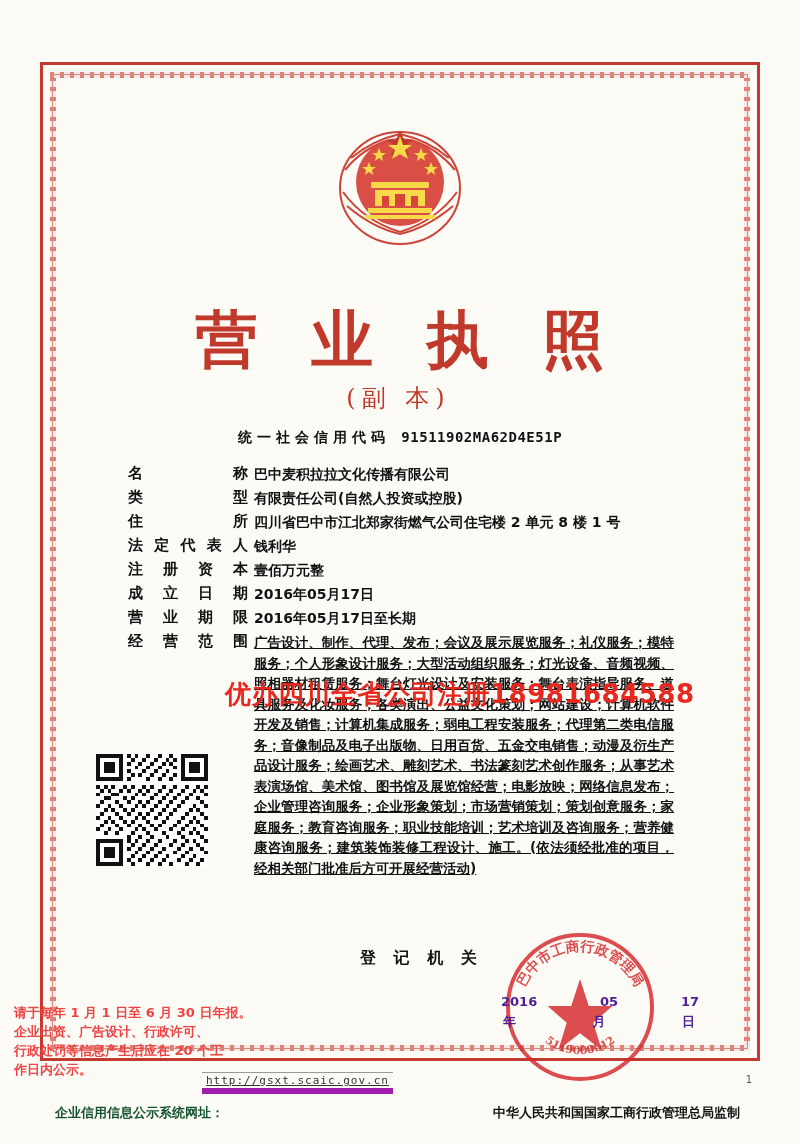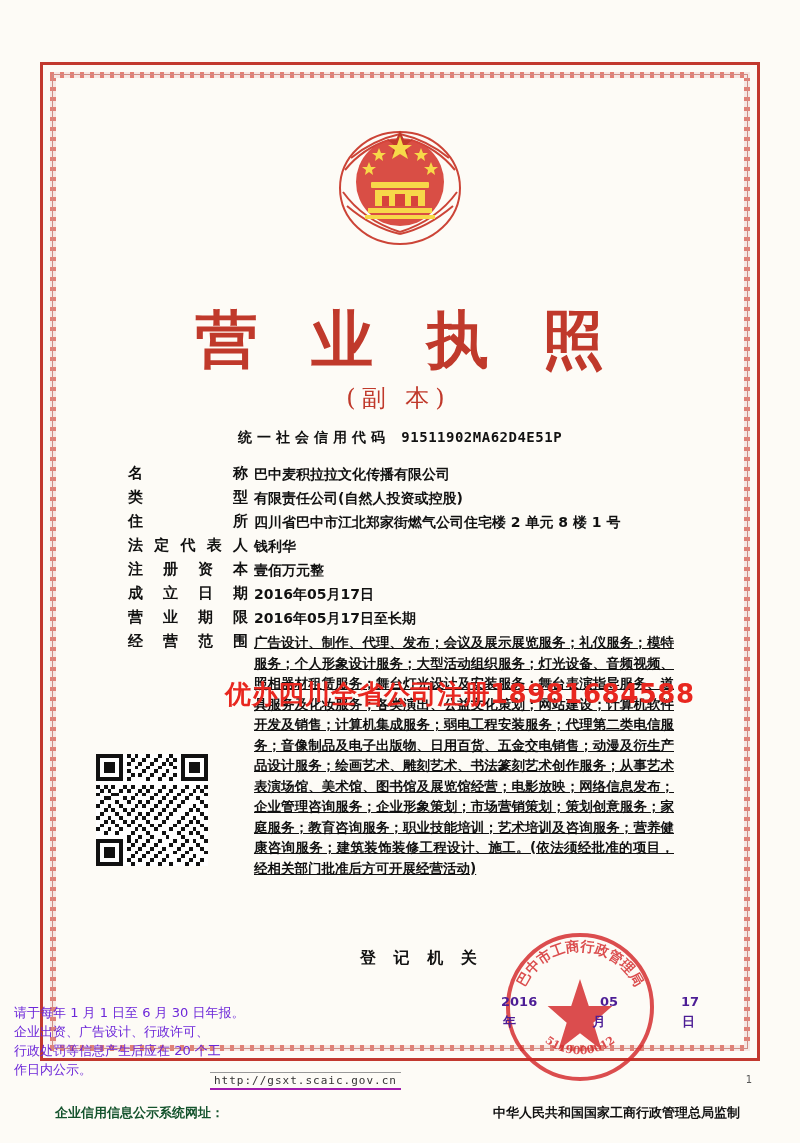--- a/index.html
+++ b/index.html
@@ -128,31 +128,32 @@
   .datebar{
     position:absolute;left:425px;top:912px;
     width:230px;
     font-size:13px;color:#4c1d95;font-weight:bold;
   }
   .datebar .nums{display:flex;justify-content:space-between;padding:0 16px;}
   .datebar .units{display:flex;justify-content:space-between;padding:0 18px;margin-top:4px;letter-spacing:2px;}
   
   .notice{
     position:absolute;left:14px;top:1003px;
-    font-size:13px;line-height:19px;color:#6d28d9;
-    font-weight:normal;
+    font-size:13px;line-height:19px;color:#ef4444;
+    font-weight:bold;
     width:260px;
   }
   .site-line{
-    position:absolute;left:210px;top:1072px;
+    position:absolute;left:202px;top:1072px;
     font-size:11px;color:#333;
     font-family:"DejaVu Sans Mono","Liberation Mono",monospace;
     letter-spacing:1px;
-    border-top:1px solid #999;border-bottom:2px solid #a21caf;
+    border-top:1px solid #999;border-bottom:6px solid #a21caf;
     padding:1px 4px;
+    text-decoration:underline;
   }
   .site-label{
     position:absolute;left:55px;top:1104px;
     font-size:13px;color:#14532d;font-weight:bold;
   }
   .issuer{
     position:absolute;left:493px;top:1104px;
     font-size:13px;color:#111;font-weight:bold;
   }
   .corner-mark{

